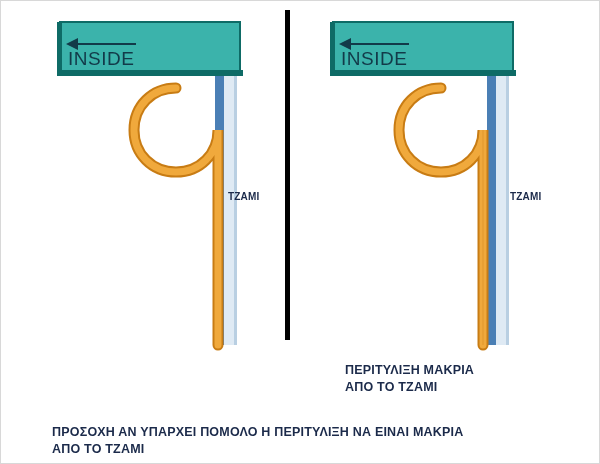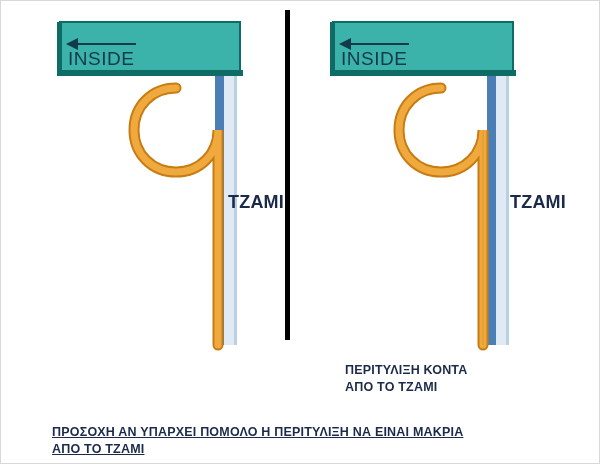--- a/index.html
+++ b/index.html
@@ -35,21 +35,21 @@
     line-height: 1.35;
   }
   .inside-label {
     position: absolute;
     color: #123a49;
     font-size: 19px;
     font-weight: normal;
     letter-spacing: 0.5px;
   }
   .tzami-label {
-    font-size: 18px;
+    font-size: 10px;
   }
   .caption {
     font-size: 12.5px;
   }
   .footer-note {
     font-size: 12.5px;
   }
   .frame-border {
     position: absolute;
     border: 1px solid #d8d8d8;
@@ -135,20 +135,20 @@
 
   <div class="inside-label" style="left:68px; top:48px;">INSIDE</div>
 
   <div class="inside-label" style="left:341px; top:48px;">INSIDE</div>
 
   <div class="label tzami-label" style="left:228px; top:190px;">TZAMI</div>
 
   <div class="label tzami-label" style="left:510px; top:190px;">TZAMI</div>
 
 
-  <div class="label caption" style="left:345px; top:362px;">ΠΕΡΙΤΥΛΙΞΗ ΚΟΝΤΑ
+  <div class="label caption" style="left:345px; top:362px;">ΠΕΡΙΤΥΛΙΞΗ ΜΑΚΡΙΑ
 ΑΠΟ ΤΟ ΤΖΑΜΙ</div>
 
-  <div class="label footer-note" style="left:52px; top:424px;text-decoration:underline;">ΠΡΟΣΟΧΗ ΑΝ ΥΠΑΡΧΕΙ ΠΟΜΟΛΟ Η ΠΕΡΙΤΥΛΙΞΗ ΝΑ ΕΙΝΑΙ ΜΑΚΡΙΑ
+  <div class="label footer-note" style="left:52px; top:424px;">ΠΡΟΣΟΧΗ ΑΝ ΥΠΑΡΧΕΙ ΠΟΜΟΛΟ Η ΠΕΡΙΤΥΛΙΞΗ ΝΑ ΕΙΝΑΙ ΜΑΚΡΙΑ
 ΑΠΟ ΤΟ ΤΖΑΜΙ</div>
 
   <div class="frame-border"></div>
 </div>
 
 </body></html>

